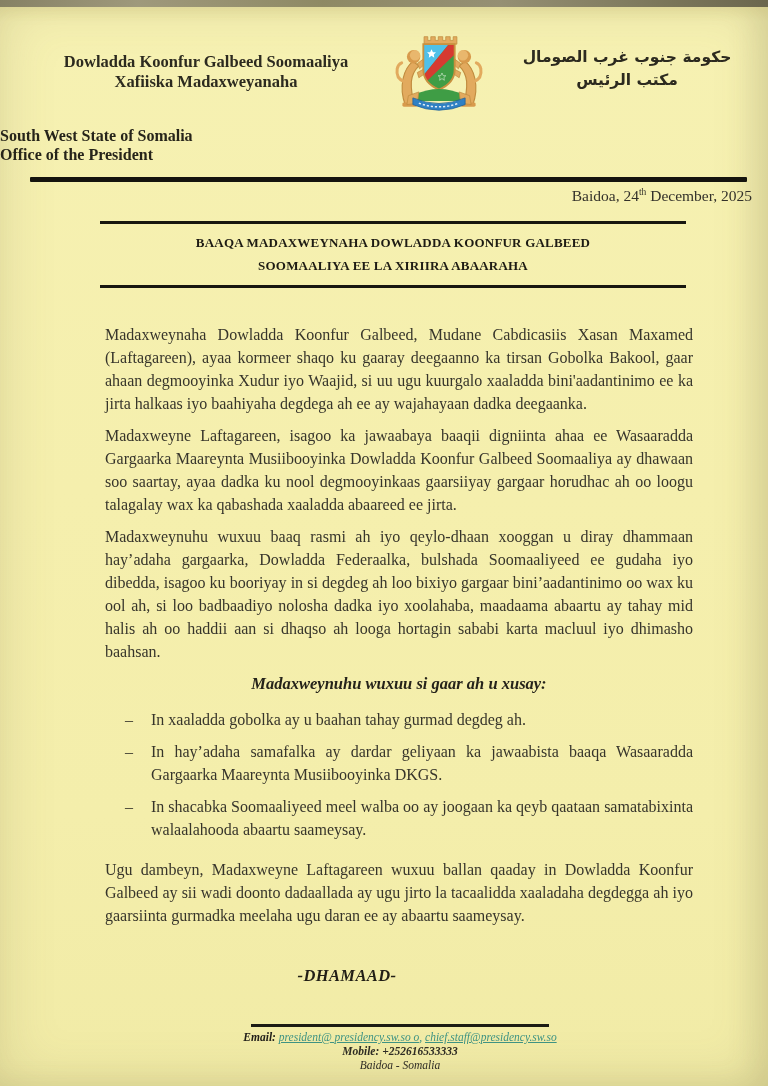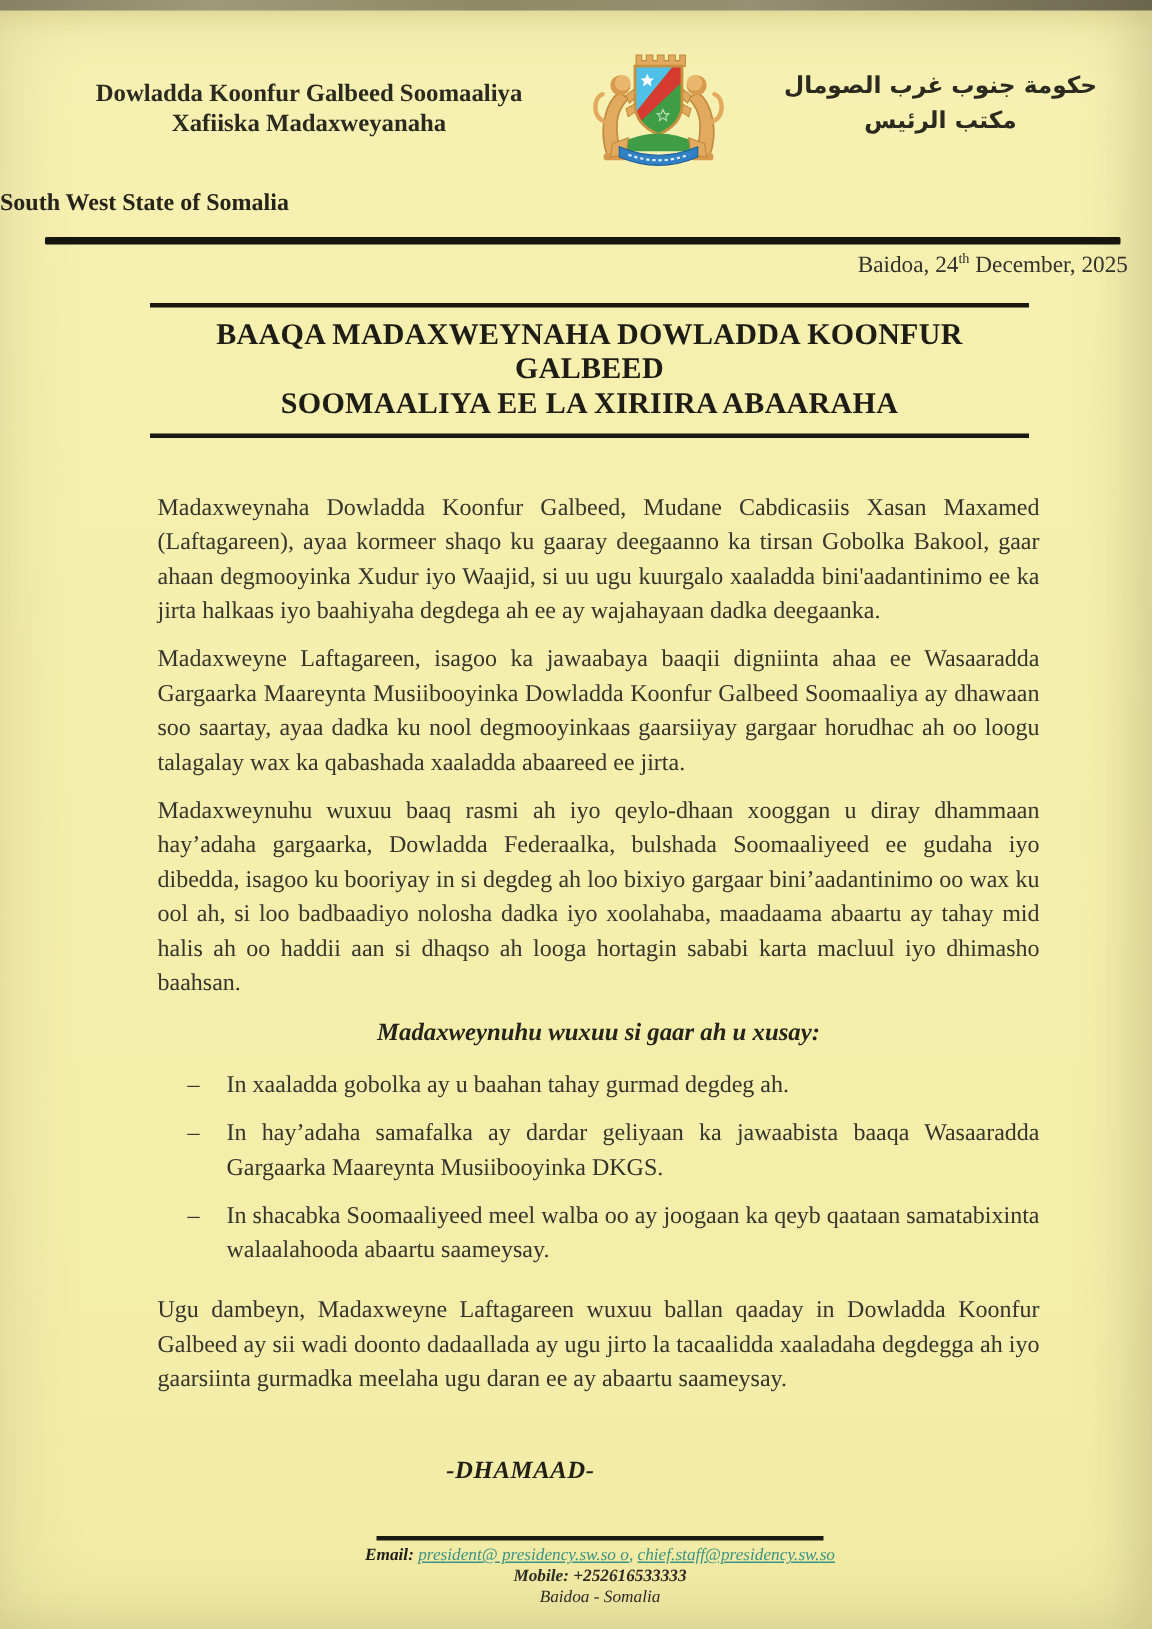--- a/index.html
+++ b/index.html
@@ -23,21 +23,21 @@
     font-family:"DejaVu Sans","Liberation Sans",sans-serif;
     font-size:15.5px;line-height:23px;color:#2c2a1f;}
   .org-english{margin-top:4px;text-align:left;font-weight:bold;font-size:16px;
     line-height:19px;color:#26241a;}
   .rule-thick{margin:13px 21px 0 30px;height:5px;background:#15140e;border-radius:1px;}
   .dateline{margin-top:5px;padding-right:16px;text-align:right;font-size:15.5px;color:#33312a;}
   .dateline sup{font-size:9.5px;vertical-align:6px;}
   
   .title-block{margin:16px 0 0 100px;width:586px;text-align:center;}
   .title-rule{height:3px;background:#181710;}
-  .title-text{padding:7px 4px 8px;font-weight:bold;font-size:20px;line-height:23px;
+  .title-text{padding:7px 4px 8px;font-weight:bold;font-size:13px;line-height:23px;
     letter-spacing:.2px;color:#1e1c14;}
   
   .body-col{margin:35px 75px 0 105px;width:588px;font-size:16px;line-height:23px;
     text-align:justify;color:#37352b;}
   .body-col p{margin:0 0 9px 0;}
   .emphasis-heading{margin:7px 0 13px 0;font-weight:bold;font-style:italic;font-size:16.5px;
     color:#25231a;text-align:center;}
   .bullet-list{margin:0 0 0 20px;padding:0;list-style:none;}
   .bullet-list li{display:flex;margin:0 0 9px 0;}
   .bullet-dash{flex:0 0 26px;}
@@ -108,20 +108,21 @@
     </div>
 
     <div class="org-arabic">
       <div>حكومة جنوب غرب الصومال</div>
       <div>مكتب الرئيس</div>
     </div>
   </div>
 
   <div class="org-english">
     <div>South West State of Somalia</div>
+    <div>Office of the President</div>
   </div>
 
   <div class="rule-thick"></div>
 
   <div class="dateline">
     <span>Baidoa, 24</span><sup>th</sup>
     <span>December, 2025</span>
   </div>
 
   <div class="title-block">

